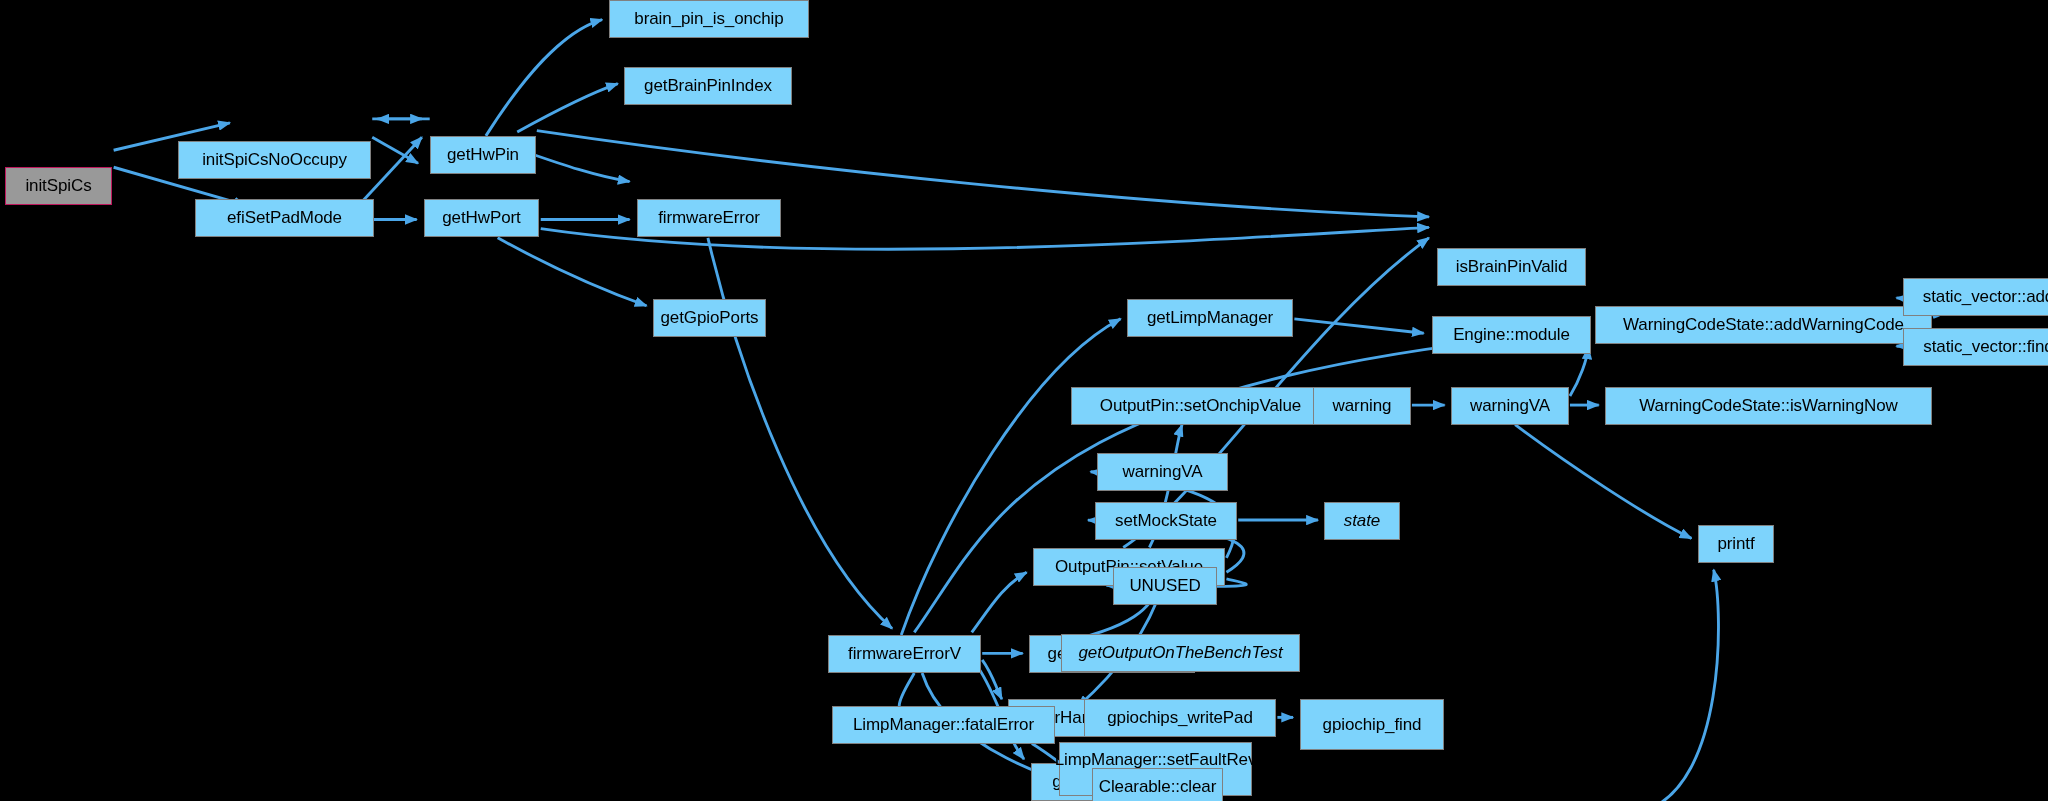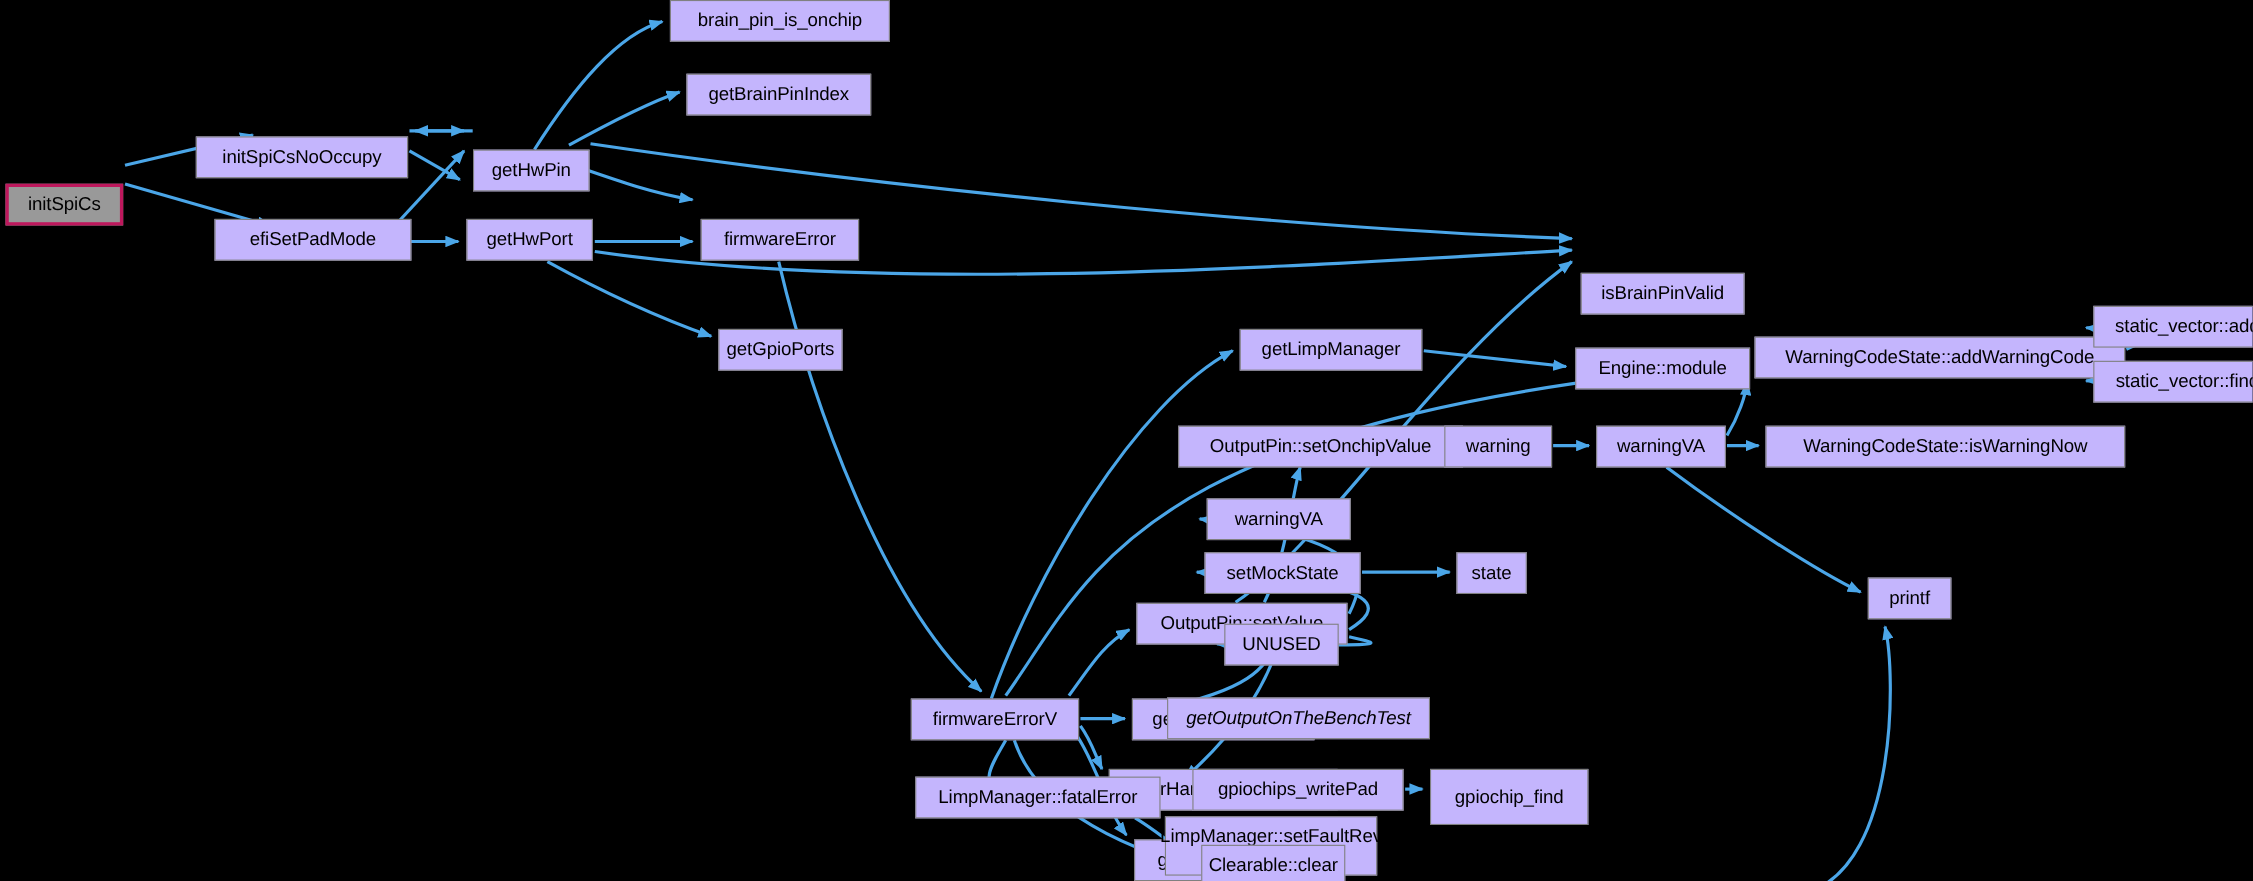--- a/index.html
+++ b/index.html
@@ -18,36 +18,36 @@
   svg.edges {
     position: absolute;
     left: 0; top: 0;
     width: 2048px;
     height: 801px;
     pointer-events: none;
   }
   .node {
     position: absolute;
     box-sizing: border-box;
-    background: #c4b5fd;
+    background: #7dd3fc;
     border: 1px solid #808080;
     color: #000000;
     font-size: 17px;
     line-height: 1.12;
     display: flex;
     align-items: center;
     justify-content: center;
     text-align: center;
     white-space: pre-line;
     padding: 0 4px;
     letter-spacing: -0.1px;
   }
   .node.highlight {
     background: #999999;
-    border: 3px solid #be185d;
+    border: 1px solid #be185d;
   }
 </style>
 </head>
 <body>
 
 <div id="canvas-wrap">
 
   <svg class="edges" viewBox="0 0 1568 613" preserveAspectRatio="none">
     <defs>
       <marker id="ah" markerWidth="10" markerHeight="8" refX="9" refY="4" orient="auto" markerUnits="userSpaceOnUse">
@@ -136,21 +136,21 @@
       <path d="M1480,254 C1500,258 1505,262 1452,265"></path>
 
       <path d="M809,554 L806,554"></path>
 
       <path d="M790,569 C805,578 818,589 831,599"></path>
     </g>
   </svg>
 
   <div id="node-layer">
       <div class="node highlight" style="left: 5px; top: 167px; width: 107px; height: 38px;">initSpiCs</div>
-      <div class="node" style="left: 178px; top: 124px; width: 193px; height: 38px;">initSpiCsNoOccupy</div>
+      <div class="node" style="left: 178px; top: 141px; width: 193px; height: 38px;">initSpiCsNoOccupy</div>
       <div class="node" style="left: 195px; top: 199px; width: 179px; height: 38px;">efiSetPadMode</div>
       <div class="node" style="left: 430px; top: 136px; width: 106px; height: 38px;">getHwPin</div>
       <div class="node" style="left: 424px; top: 199px; width: 115px; height: 38px;">getHwPort</div>
       <div class="node" style="left: 609px; top: 0px; width: 200px; height: 38px;">brain_pin_is_onchip</div>
       <div class="node" style="left: 624px; top: 67px; width: 168px; height: 38px;">getBrainPinIndex</div>
       <div class="node" style="left: 637px; top: 199px; width: 144px; height: 38px;">firmwareError</div>
       <div class="node" style="left: 653px; top: 299px; width: 113px; height: 38px;">getGpioPorts</div>
       <div class="node" style="left: 1437px; top: 248px; width: 149px; height: 38px;">isBrainPinValid</div>
       <div class="node" style="left: 1432px; top: 316px; width: 159px; height: 38px;">Engine::module</div>
       <div class="node" style="left: 1127px; top: 299px; width: 166px; height: 38px;">getLimpManager</div>
@@ -161,21 +161,21 @@
       <div class="node" style="left: 1033px; top: 548px; width: 192px; height: 38px;">OutputPin::setValue</div>
       <div class="node" style="left: 1071px; top: 387px; width: 259px; height: 38px;">OutputPin::setOnchipValue</div>
       <div class="node" style="left: 1097px; top: 453px; width: 131px; height: 38px;">warningVA</div>
       <div class="node" style="left: 1095px; top: 502px; width: 142px; height: 38px;">setMockState</div>
       <div class="node" style="left: 1113px; top: 567px; width: 104px; height: 38px;">UNUSED</div>
       <div class="node" style="left: 1061px; top: 634px; width: 239px; height: 38px; font-style: italic;">getOutputOnTheBenchTest</div>
       <div class="node" style="left: 1084px; top: 699px; width: 192px; height: 38px;">gpiochips_writePad</div>
       <div class="node" style="left: 1300px; top: 699px; width: 144px; height: 51px;">gpiochip_find</div>
       <div class="node" style="left: 1313px; top: 387px; width: 98px; height: 38px;">warning</div>
       <div class="node" style="left: 1451px; top: 387px; width: 118px; height: 38px;">warningVA</div>
-      <div class="node" style="left: 1324px; top: 502px; width: 64px; height: 38px;">state</div>
+      <div class="node" style="left: 1324px; top: 502px; width: 76px; height: 38px; font-style: italic;">state</div>
       <div class="node" style="left: 1595px; top: 306px; width: 337px; height: 38px;">WarningCodeState::addWarningCode</div>
       <div class="node" style="left: 1605px; top: 387px; width: 327px; height: 38px;">WarningCodeState::isWarningNow</div>
       <div class="node" style="left: 1903px; top: 278px; width: 171px; height: 38px;">static_vector::add</div>
       <div class="node" style="left: 1903px; top: 328px; width: 171px; height: 38px;">static_vector::find</div>
       <div class="node" style="left: 1698px; top: 525px; width: 76px; height: 38px;">printf</div>
       <div class="node" style="left: 832px; top: 706px; width: 223px; height: 38px;">LimpManager::fatalError</div>
       <div class="node" style="left: 1059px; top: 698px; width: 193px; height: 54px; margin-top: 44px;">LimpManager::setFaultRev
 Limit</div>
       <div class="node" style="left: 1092px; top: 768px; width: 131px; height: 38px;">Clearable::clear</div>
     </div>

